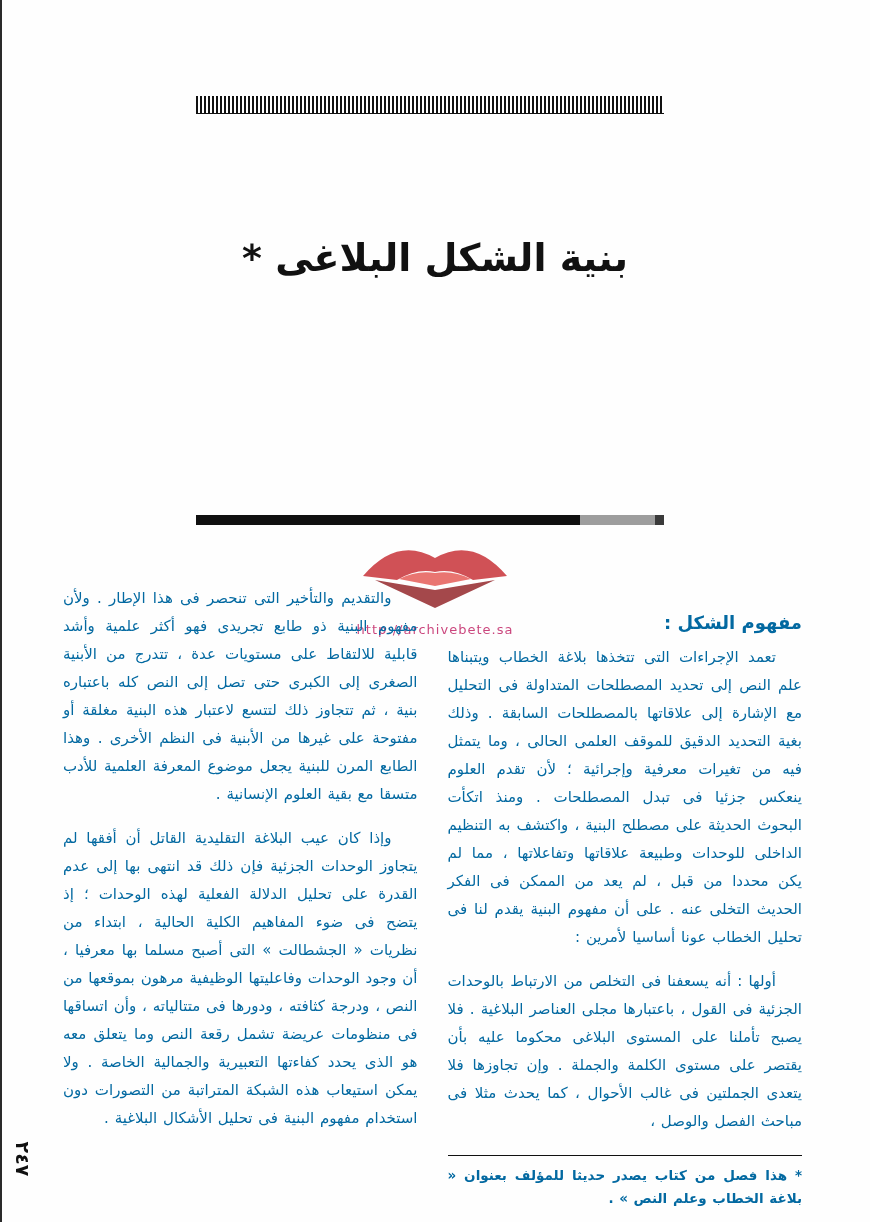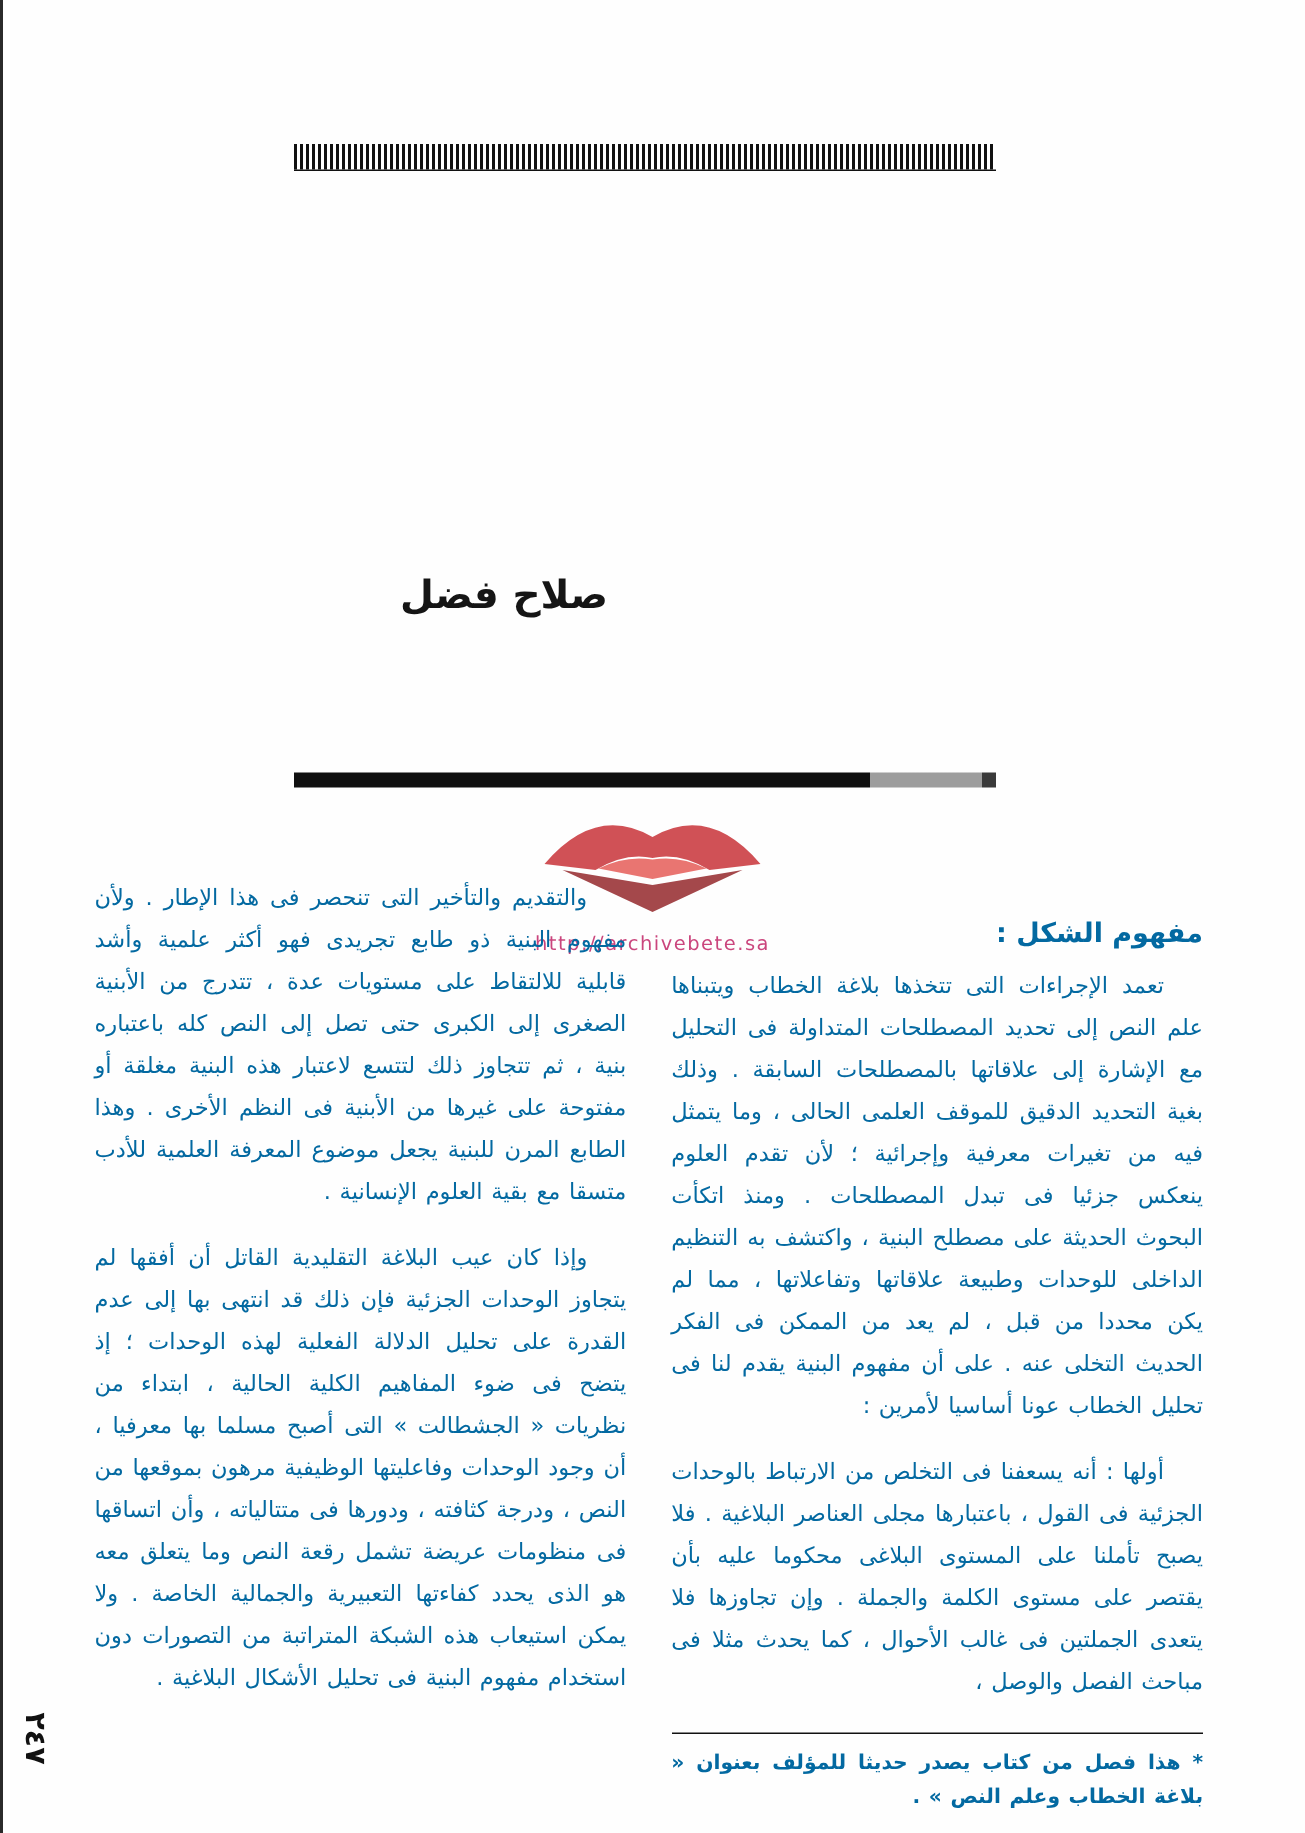--- a/index.html
+++ b/index.html
@@ -145,22 +145,22 @@
 </style>
 </head>
 <body>
 
 <div class="page">
 
   <div class="scan-edge"></div>
 
   <div class="rule-hatched"></div>
 
+  <h1 class="title">بنية الشكل البلاغى *</h1>
 
-  <div class="author">صلاح فضل</div>
 
   <div class="rule-solid"></div>
 
   <div class="watermark">
     <svg class="wm-logo" width="160" height="86" viewBox="0 0 160 86" aria-hidden="true">
       <path d="M8 48 Q42 8 80 30 Q118 8 152 48 L118 52 Q98 40 80 44 Q62 40 42 52 Z" fill="#c5272d"></path>
       <path d="M20 52 L80 62 L140 52 L80 80 Z" fill="#8e1b1f"></path>
       <path d="M44 51 Q62 42 80 45 Q98 42 116 51 L80 58 Z" fill="#e5534f"></path>
     </svg>
     <div class="wm-url">http://archivebete.sa</div>

